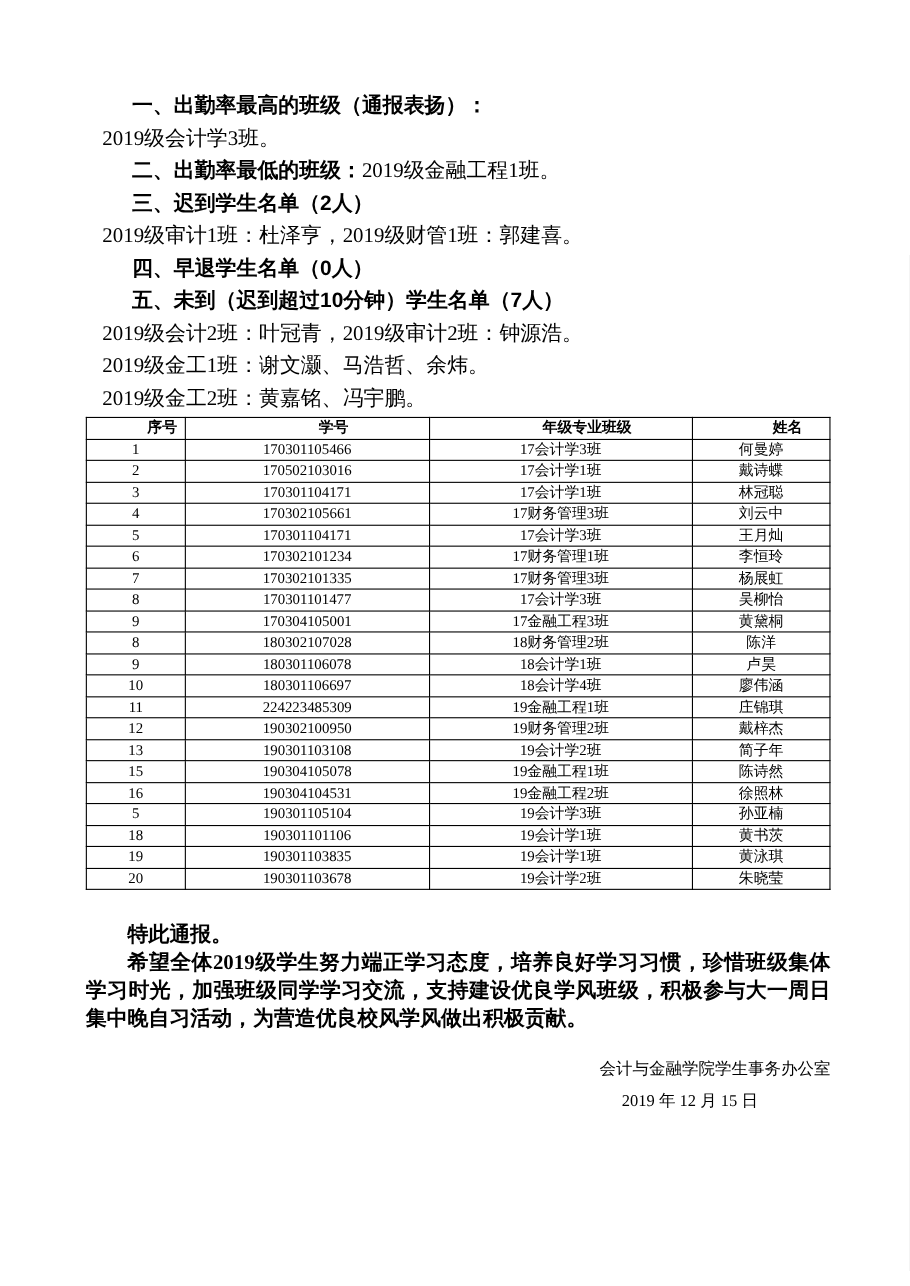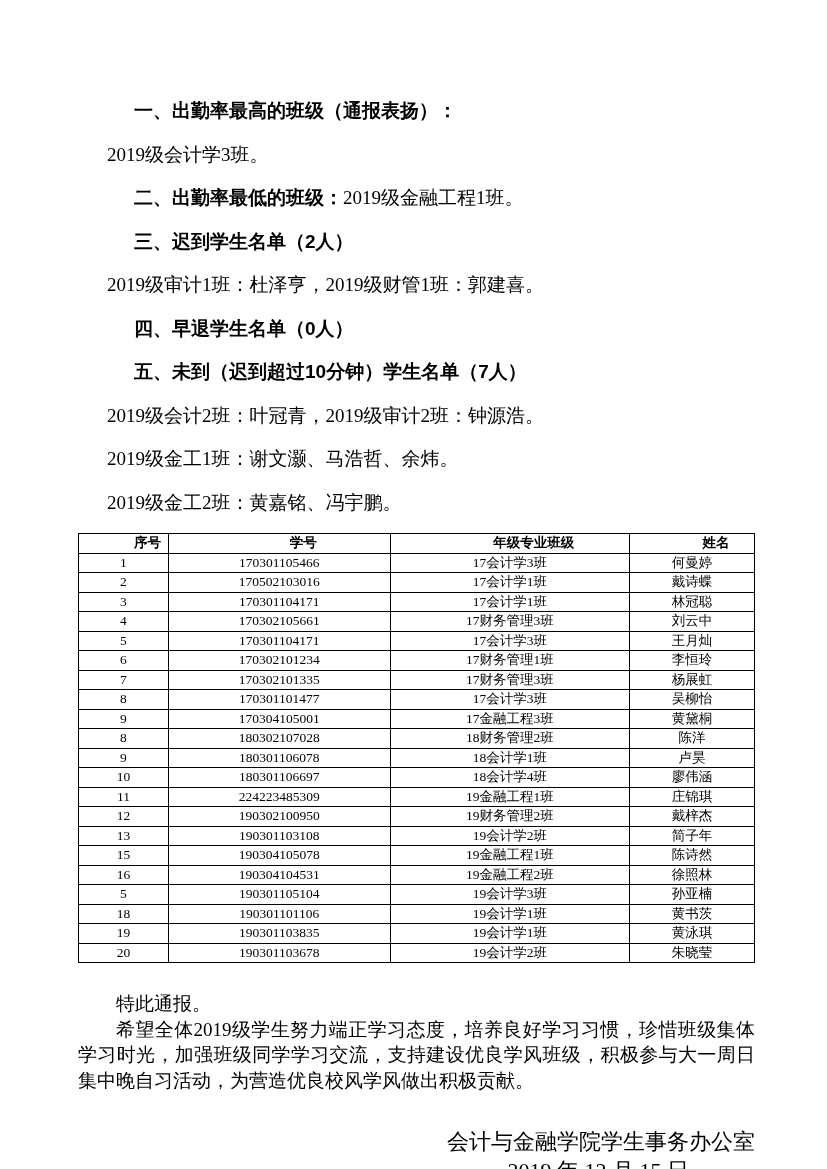--- a/index.html
+++ b/index.html
@@ -11,21 +11,21 @@
     color:#000000;
     overflow:hidden;
     font-family:"Liberation Serif", serif;
   }
   .content {
     position:absolute;
     left:78px; top:80px;
     width:677px;
   }
   .line {
-    margin:18px;
+    margin:4px;
     font-size:19px;
     line-height:25.5px;
     white-space:nowrap;
   }
   .bold-h {
     font-family:"Liberation Sans", sans-serif;
     font-weight:bold;
   }
   .indent2 { text-indent:38px; }
   .indent-half { padding-left:11px; }
@@ -55,31 +55,32 @@
   col.c-index { width:13.3%; }
   col.c-id    { width:32.8%; }
   col.c-class { width:35.4%; }
   col.c-name  { width:18.5%; }
 
   .closing { margin-top:28px; }
   .closing p {
     margin:0;
     font-size:19px;
     line-height:25.7px;
+    font-weight:bold;
   }
   .closing .para {
     text-align:justify;
     text-indent:38px;
   }
   .closing .first { text-indent:38px; }
 
   .signature {
-    margin-top:33px;
+    margin-top:18px;
     text-align:right;
-    font-size:22px;
+    font-size:15px;
     line-height:29px;
   }
   .signature .sig-date { padding-right:66px; }
 </style>
 </head>
 <body>
 
 <div class="page">
   <div class="content">
 

